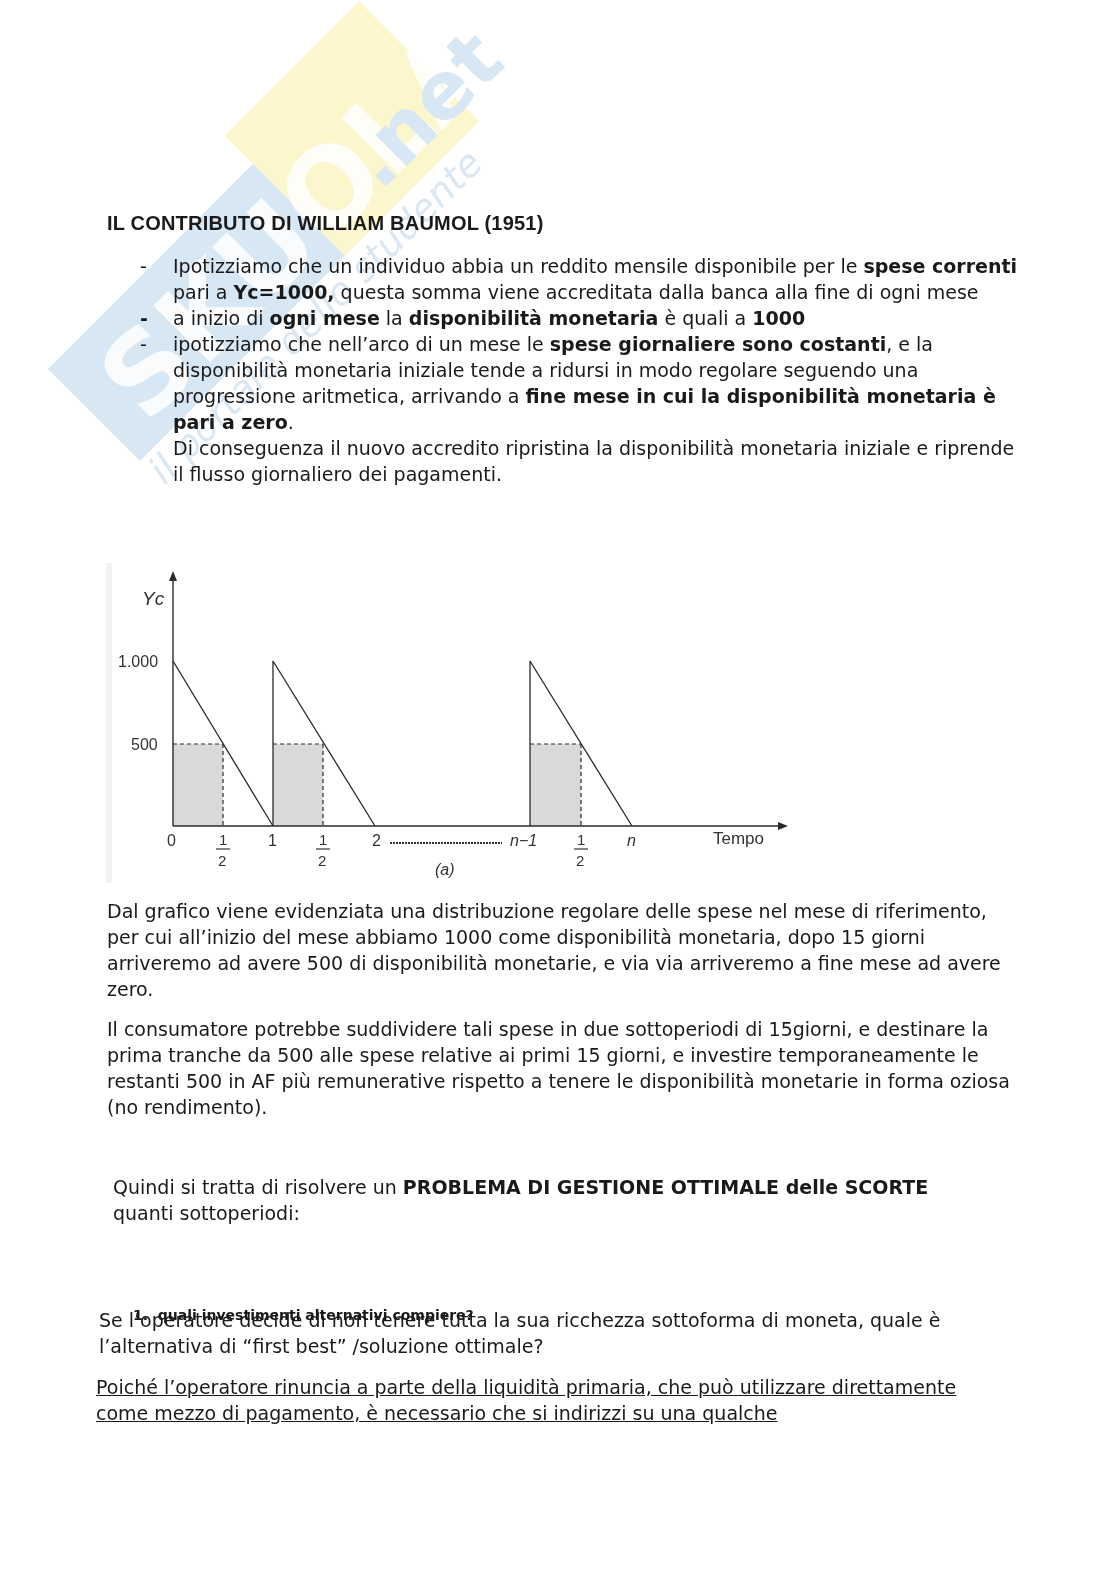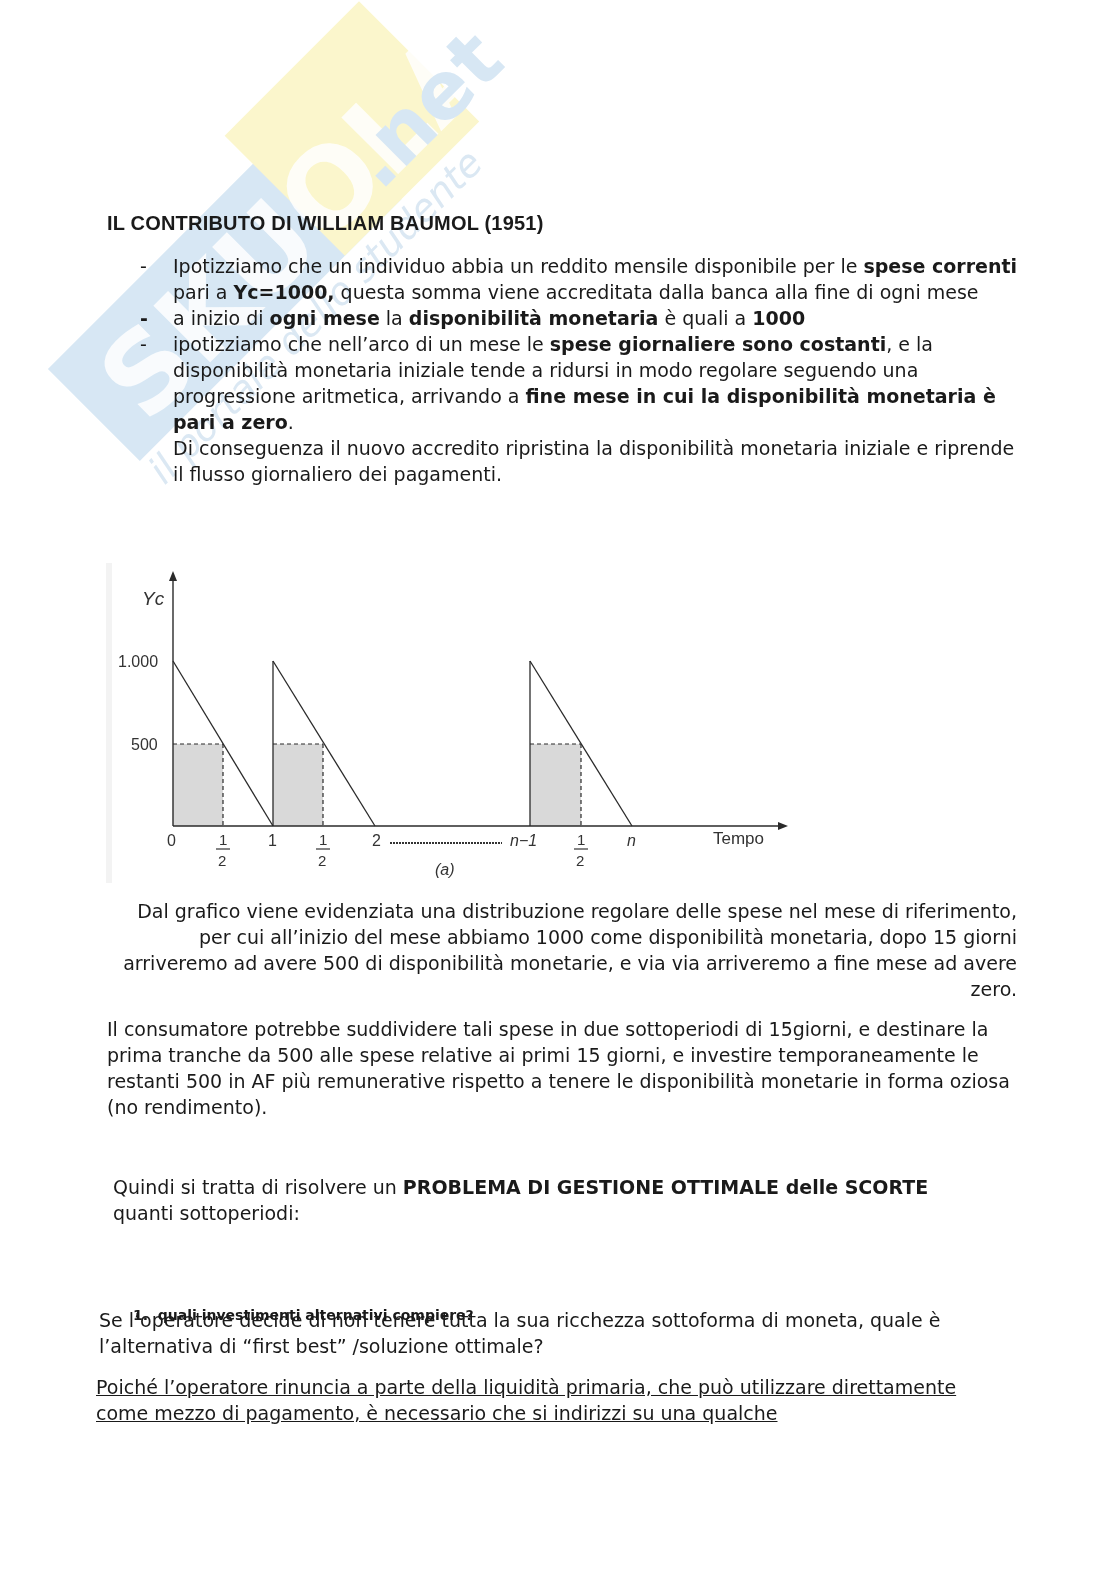--- a/index.html
+++ b/index.html
@@ -7,21 +7,21 @@
          font-family:"DejaVu Sans", sans-serif; color:#1a1a1a; }
   .wm { position:absolute; left:0; top:0; width:520px; height:540px; pointer-events:none; }
   .abs { position:absolute; }
   .title { left:107px; top:212px; font-family:"Liberation Sans", sans-serif; font-weight:bold; font-size:20px; letter-spacing:0.2px; }
   .para { font-family:"DejaVu Sans", sans-serif; font-size:19px; line-height:26px; }
   .para b { font-weight:bold; }
   .bullets { left:140px; top:253px; width:880px; }
   .bl { position:relative; padding-left:33px; }
   .bl .dash { position:absolute; left:0; top:0; }
   .chart { left:106px; top:563px; width:690px; height:320px; }
-  .p1 { left:107px; top:898px; width:910px;text-align:right; }
+  .p1 { left:107px; top:898px; width:910px; }
   .p2 { left:107px; top:1016px; width:910px; }
   .p3 { left:113px; top:1174px; width:910px; }
   .p3 .indent { padding-left:123px; }
   .h1 { left:133px; top:1302px; font-weight:bold; font-size:14px; }
   .p4 { left:99px; top:1307px; width:910px; }
   .p5 { left:96px; top:1374px; width:910px;text-decoration:underline; }
 </style>
 </head>
 <body>
 

